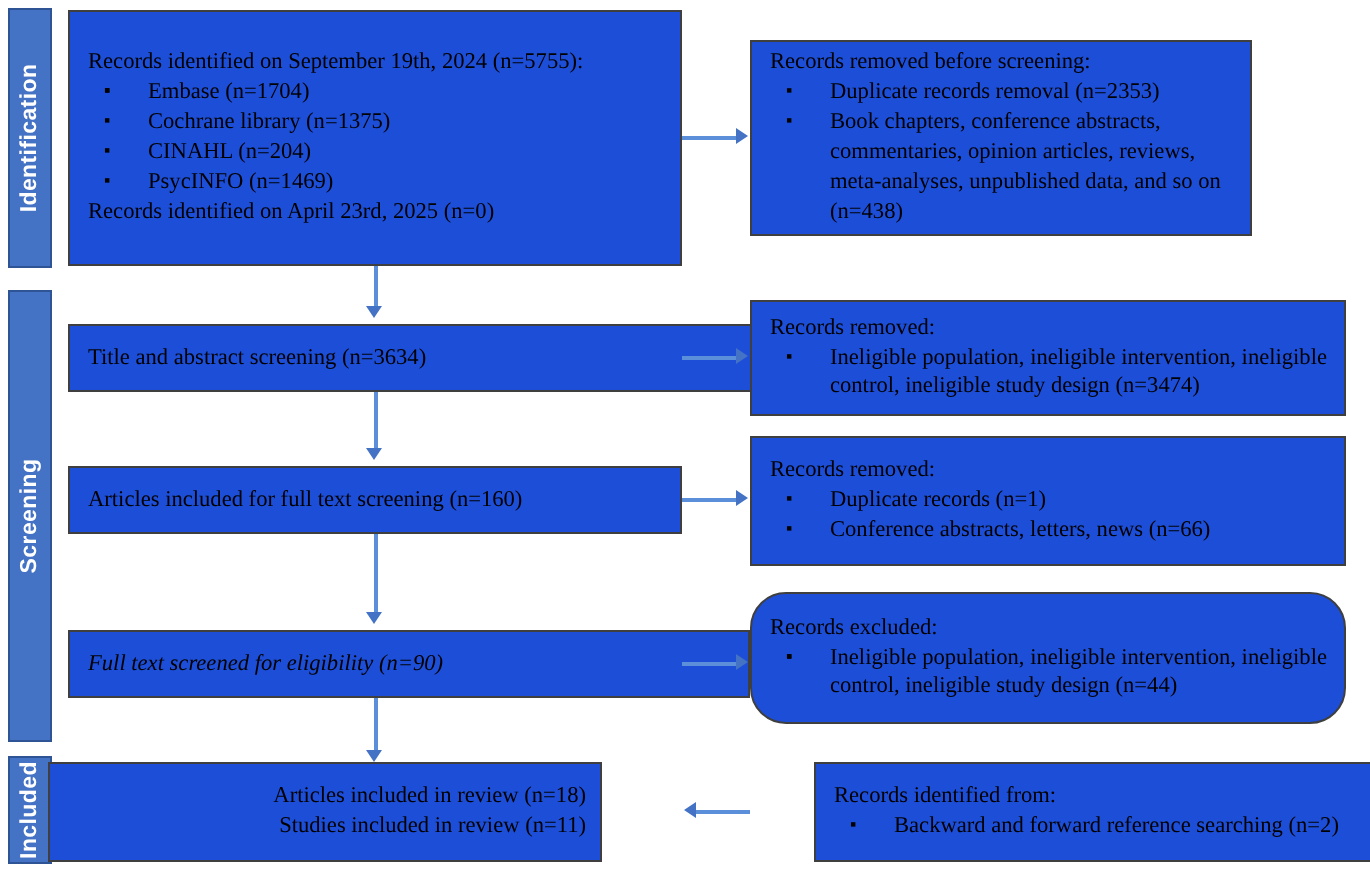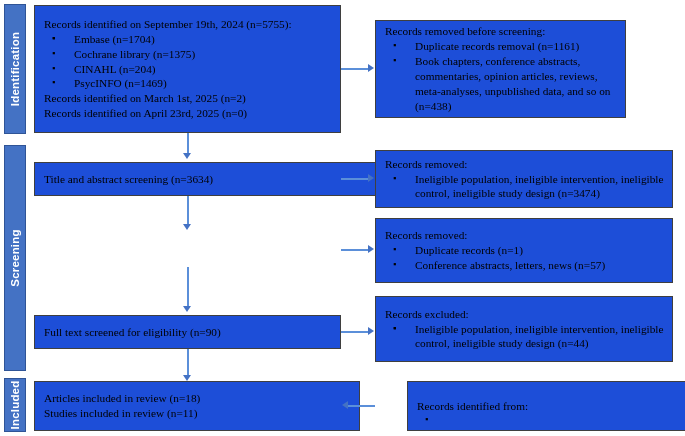--- a/index.html
+++ b/index.html
@@ -123,28 +123,27 @@
 
   <div class="box" style="left:34px; top:5px; width:307px; height:128px;">
     <div class="line">Records identified on September 19th, 2024 (n=5755):</div>
     <ul>
       <li><span class="bullet">▪</span></li>
       <li><span class="bullet">▪</span><span>Embase (n=1704)</span></li>
       <li><span class="bullet">▪</span><span>Cochrane library (n=1375)</span></li>
       <li><span class="bullet">▪</span><span>CINAHL (n=204)</span></li>
       <li><span class="bullet">▪</span><span>PsycINFO (n=1469)</span></li>
     </ul>
-    <div class="line">Records identified on March 1st, 2025 (n=2)</div>
     <div class="line">Records identified on April 23rd, 2025 (n=0)</div>
   </div>
 
   <div class="box" style="left:375px; top:20px; width:251px; height:98px;">
     <div class="line">Records removed before screening:</div>
     <ul>
-      <li><span class="bullet">▪</span><span>Duplicate records removal (n=1161)</span></li>
+      <li><span class="bullet">▪</span><span>Duplicate records removal (n=2353)</span></li>
       <li class="wrap"><span class="bullet">▪</span><span>Book chapters, conference abstracts, commentaries, opinion articles, reviews, meta-analyses, unpublished data, and so on (n=438)</span></li>
     </ul>
   </div>
 
   <div class="h-line" style="left:341px; top:68px; width:28px;"></div>
   <div class="arrow-right" style="left:368px; top:64px;"></div>
 
   <div class="v-line" style="left:187px; top:133px; height:22px;"></div>
   <div class="arrow-down" style="left:183px; top:153px;"></div>
 
@@ -158,61 +157,64 @@
       <li class="wrap"><span class="bullet">▪</span><span>Ineligible population, ineligible intervention, ineligible control, ineligible study design (n=3474)</span></li>
     </ul>
   </div>
 
   <div class="h-line" style="left:341px; top:178px; width:28px;"></div>
   <div class="arrow-right" style="left:368px; top:174px;"></div>
 
   <div class="v-line" style="left:187px; top:196px; height:30px;"></div>
   <div class="arrow-down" style="left:183px; top:224px;"></div>
 
+  <div class="box" style="left:34px; top:233px; width:307px; height:34px;">
+    <div class="line">Articles included for full text screening (n=160)</div>
+  </div>
 
   <div class="box" style="left:375px; top:218px; width:298px; height:65px;">
     <div class="line">Records removed:</div>
     <ul>
       <li><span class="bullet">▪</span><span>Duplicate records (n=1)</span></li>
-      <li><span class="bullet">▪</span><span>Conference abstracts, letters, news (n=57)</span></li>
+      <li><span class="bullet">▪</span><span>Conference abstracts, letters, news (n=66)</span></li>
     </ul>
   </div>
 
   <div class="h-line" style="left:341px; top:249px; width:28px;"></div>
   <div class="arrow-right" style="left:368px; top:245px;"></div>
 
   <div class="v-line" style="left:187px; top:267px; height:41px;"></div>
   <div class="arrow-down" style="left:183px; top:306px;"></div>
 
-  <div class="box" style="left:34px; top:315px; width:307px; height:34px;">
+  <div class="box" style="left:34px; top:315px; width:341px; height:34px;font-style:italic;">
     <div class="line">Full text screened for eligibility (n=90)</div>
   </div>
 
-  <div class="box" style="left:375px; top:296px; width:298px; height:66px;">
+  <div class="box" style="left:375px; top:296px; width:298px; height:66px;border-radius:18px;">
     <div class="line">Records excluded:</div>
     <ul>
       <li><span class="bullet">▪</span></li>
       <li class="wrap"><span class="bullet">▪</span><span>Ineligible population, ineligible intervention, ineligible control, ineligible study design (n=44)</span></li>
     </ul>
   </div>
 
   <div class="h-line" style="left:341px; top:331px; width:28px;"></div>
   <div class="arrow-right" style="left:368px; top:327px;"></div>
 
   <div class="v-line" style="left:187px; top:349px; height:28px;"></div>
   <div class="arrow-down" style="left:183px; top:375px;"></div>
 
-  <div class="box" style="left:34px; top:381px; width:326px; height:50px;">
+  <div class="box" style="left:24px; top:381px; width:277px; height:50px;text-align:right;">
     <div class="line">Articles included in review (n=18)</div>
     <div class="line">Studies included in review (n=11)</div>
   </div>
 
   <div class="box" style="left:395px; top:381px; width:298px; height:50px;margin-left:12px;">
     <div class="line">Records identified from:</div>
     <ul>
-      <li><span class="bullet">▪</span></li>
+      <li><span class="bullet">▪</span><span>Backward and forward reference searching (n=2)</span></li>
     </ul>
   </div>
 
   <div class="h-line" style="left:348px; top:405px; width:27px;"></div>
   <div class="arrow-left" style="left:342px; top:401px;"></div>
 
 </div>
 
 </body></html>

